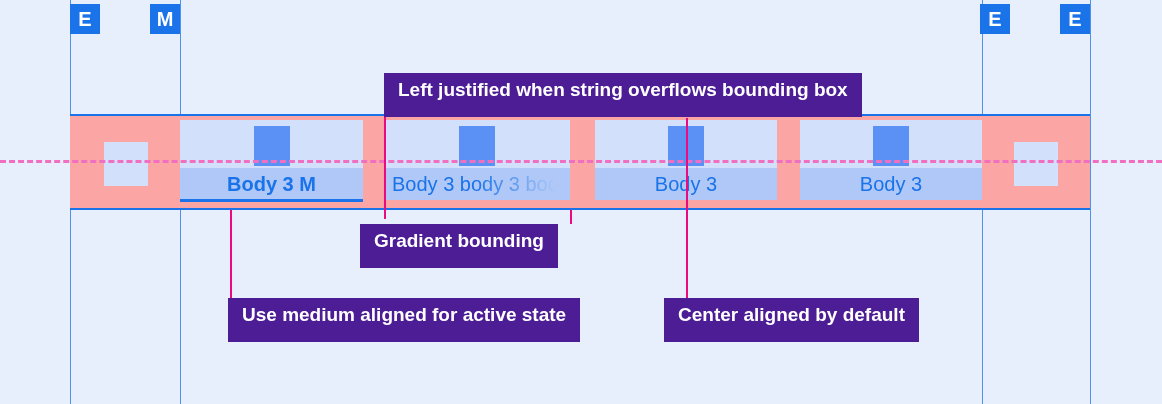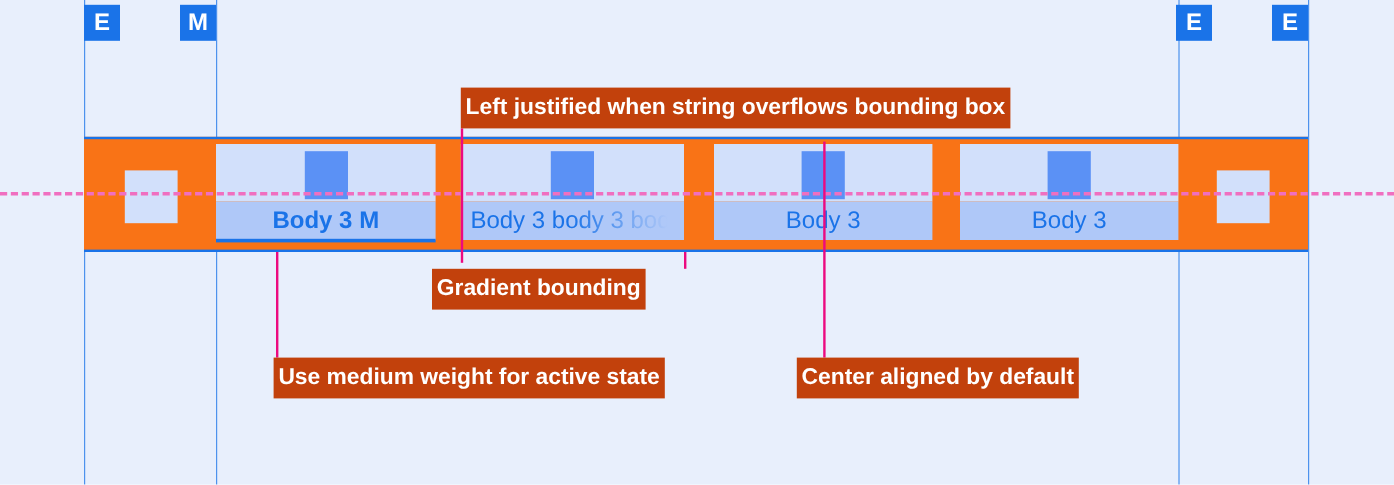--- a/index.html
+++ b/index.html
@@ -43,21 +43,21 @@
     letter-spacing: 0px;
   }
 
   
   .row {
     position: absolute;
     left: 70px;
     top: 114px;
     width: 1020px;
     height: 96px;
-    background: #f97316;
+    background: #fca5a5;
     border-top: 2px solid #1a73e8;
     border-bottom: 2px solid #1a73e8;
     box-sizing: border-box;
   }
 
   
   .cell {
     position: absolute;
     top: 0;
     height: 92px;
@@ -157,27 +157,27 @@
   
   .pink-v {
     position: absolute;
     width: 2px;
     background: #ec0a80;
   }
 
   
   .note {
     position: absolute;
-    background: #c2410c;
+    background: #4c1d95;
     color: #ffffff;
     font-size: 19px;
     font-weight: bold;
     line-height: 34px;
-    height: 34px;
-    padding: 0 4px;
+    height: 44px;
+    padding: 0 14px;
     white-space: nowrap;
   }
 </style>
 </head>
 <body>
 
 <div class="canvas">
 
   <div id="vlines">
       <div class="vline" style="left: 70px;"></div>
@@ -244,17 +244,17 @@
 
   <div id="leaders">
       <div class="pink-v" style="left: 384px; top: 107px; height: 112px;"></div>
       <div class="pink-v" style="left: 570px; top: 210px; height: 14px;"></div>
       <div class="pink-v" style="left: 230px; top: 210px; height: 88px;"></div>
       <div class="pink-v" style="left: 686px; top: 118px; height: 180px;"></div>
     </div>
   <div id="notes">
       <div class="note" style="left: 384px; top: 73px;">Left justified when string overflows bounding box</div>
       <div class="note" style="left: 360px; top: 224px;">Gradient bounding</div>
-      <div class="note" style="left: 228px; top: 298px;">Use medium weight for active state</div>
+      <div class="note" style="left: 228px; top: 298px;">Use medium aligned for active state</div>
       <div class="note" style="left: 664px; top: 298px;">Center aligned by default</div>
     </div>
 
 </div>
 
 </body></html>

